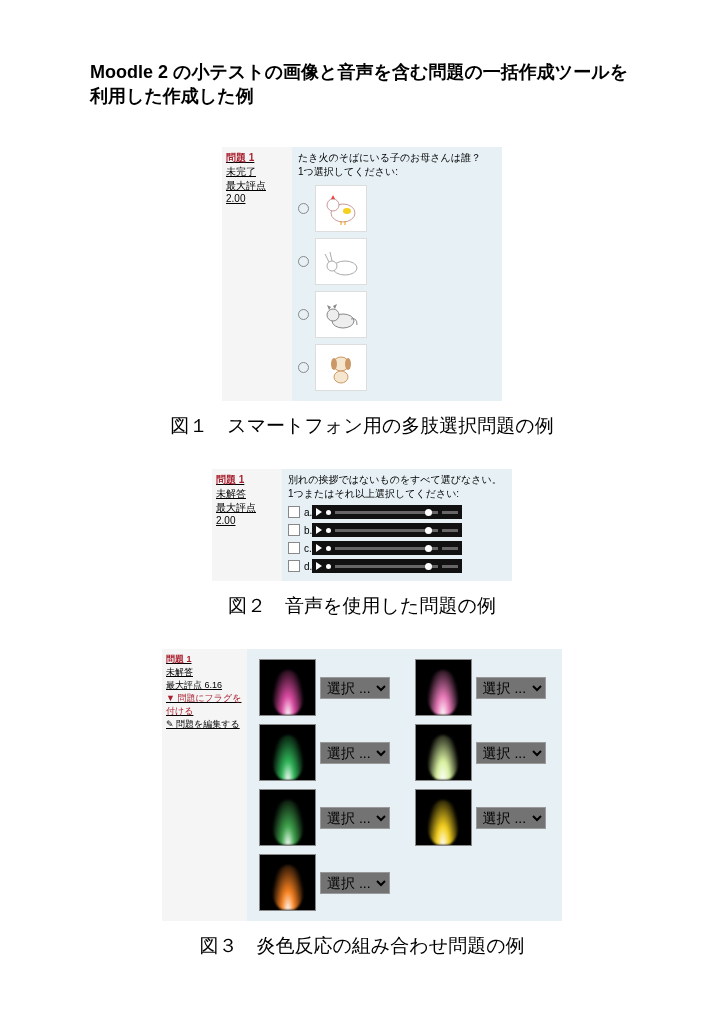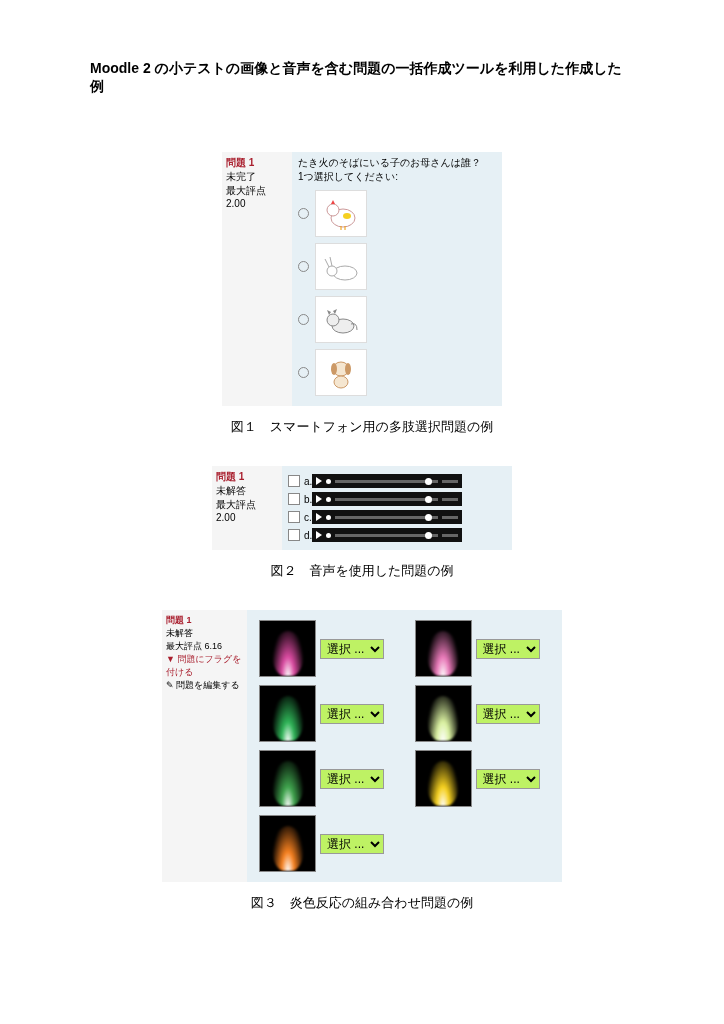--- a/index.html
+++ b/index.html
@@ -6,41 +6,42 @@
     margin: 0;
     padding: 60px 90px;
     font-family: "MS Gothic", "Hiragino Kaku Gothic Pro", sans-serif;
     font-size: 13px;
     background: #fff;
     width: 724px;
     box-sizing: border-box;
   }
   .title {
     font-weight: bold;
-    font-size: 14px;
-    margin-bottom: 56px;
+    font-size: 18px;
+    margin-bottom: 39px;
   }
   .caption {
     text-align: center;
     margin: 12px 0 30px 0;
-    font-size: 13px;
+    font-size: 19px;
   }
   
   .fig1 {
     width: 280px;
     margin: 0 auto;
     background: #e6f0f5;
     display: flex;
     font-size: 10px;
   }
   .q-side {
     background: #f5f5f5;
     width: 70px;
     padding: 4px;
     box-sizing: border-box;
+    text-decoration: underline;
   }
   .q-side .qnum { color: #a91f2e; font-weight: bold; }
   .q-body {
     flex: 1;
     padding: 4px 6px;
   }
   .option {
     display: flex;
     align-items: center;
     margin: 6px 0;
@@ -120,23 +121,23 @@
     justify-content: center;
     overflow: hidden;
     margin-right: 4px;
   }
   .flame {
     width: 30px; height: 45px;
     border-radius: 50% 50% 40% 40%;
     filter: blur(1px);
   }
   .sel {
-    font-size: 12px;
+    font-size: 14px;
     border: 1px solid #999;
-    background: #bef264;
+    background: #737373;
     padding: 1px 2px;
   }
   .flag { color: #a91f2e; }
 </style>
 </head>
 <body>
 
 <div class="title">Moodle 2 の小テストの画像と音声を含む問題の一括作成ツールを利用した作成した例</div>
 
 <div class="fig1">
@@ -196,20 +197,22 @@
 </div>
 <div class="caption">図１　スマートフォン用の多肢選択問題の例</div>
 
 <div class="fig2">
   <div class="q-side">
     <div class="qnum">問題 1</div>
     <div>未解答</div>
     <div>最大評点 2.00</div>
   </div>
   <div class="q-body">
+    <div>別れの挨拶ではないものをすべて選びなさい。</div>
+    <div>1つまたはそれ以上選択してください:</div>
     <div id="audio-opts">
         <div class="audio-opt">
           <span class="checkbox"></span>
           <span>a.</span>
           <div class="audio-bar">
             <span class="play"></span>
             <span class="dot"></span>
             <span class="track"></span>
             <span class="vol"></span>
           </div>

